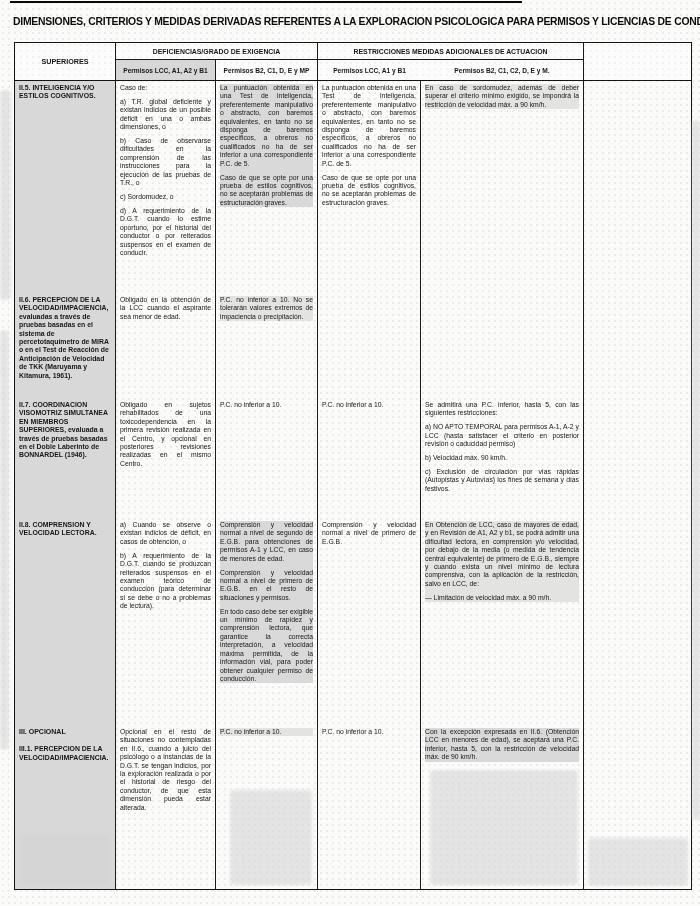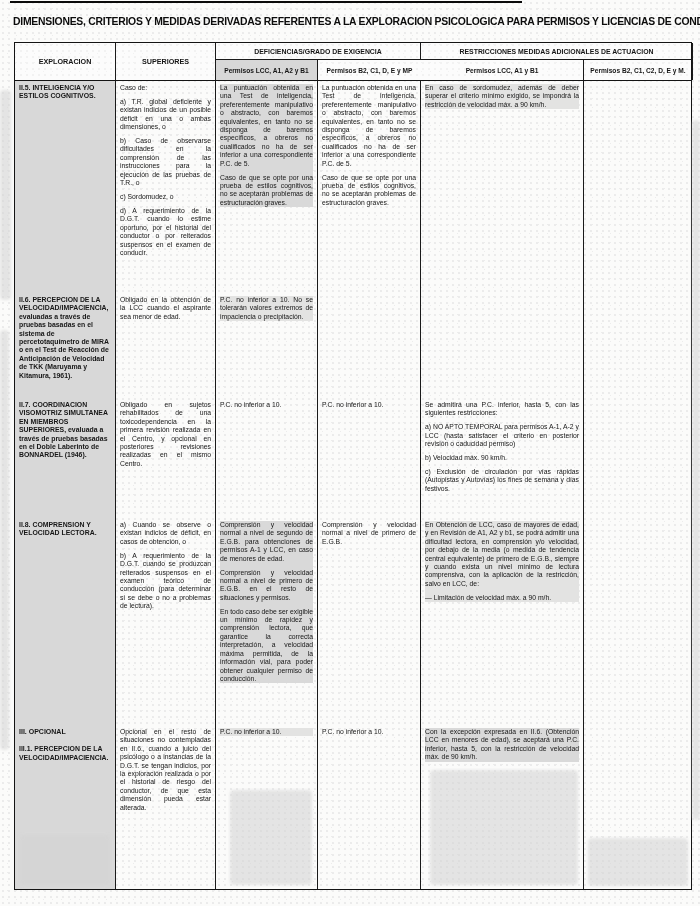--- a/index.html
+++ b/index.html
@@ -78,21 +78,20 @@
 </style>
 </head>
 <body>
 
 <div class="page">
   <div class="topline"></div>
   <div class="title">DIMENSIONES, CRITERIOS Y MEDIDAS DERIVADAS REFERENTES A LA EXPLORACION PSICOLOGICA PARA PERMISOS Y LICENCIAS DE CONDUCCION</div>
 
   <div class="table">
     <div class="thead">
-      <div class="th th-col">EXPLORACION</div>
       <div class="th th-col">SUPERIORES</div>
       <div class="th th-group">DEFICIENCIAS/GRADO DE EXIGENCIA</div>
       <div class="th th-group">RESTRICCIONES MEDIDAS ADICIONALES DE ACTUACION</div>
       <div class="th th-sub th-shade">Permisos LCC, A1, A2 y B1</div>
       <div class="th th-sub">Permisos B2, C1, D, E y MP</div>
       <div class="th th-sub">Permisos LCC, A1 y B1</div>
       <div class="th th-sub">Permisos B2, C1, C2, D, E y M.</div>
     </div>
     <div class="tbody">
         <div class="row" style="min-height: 212px;">

